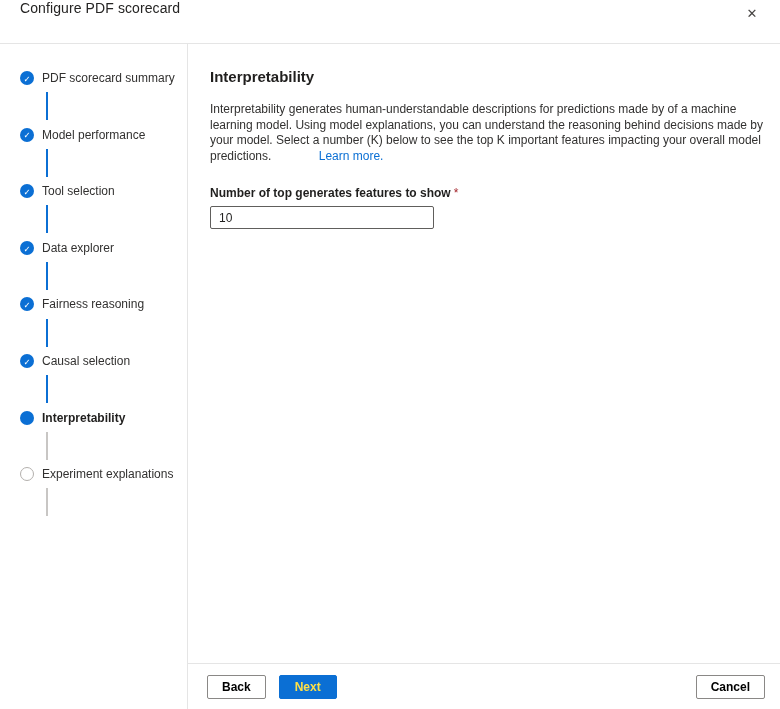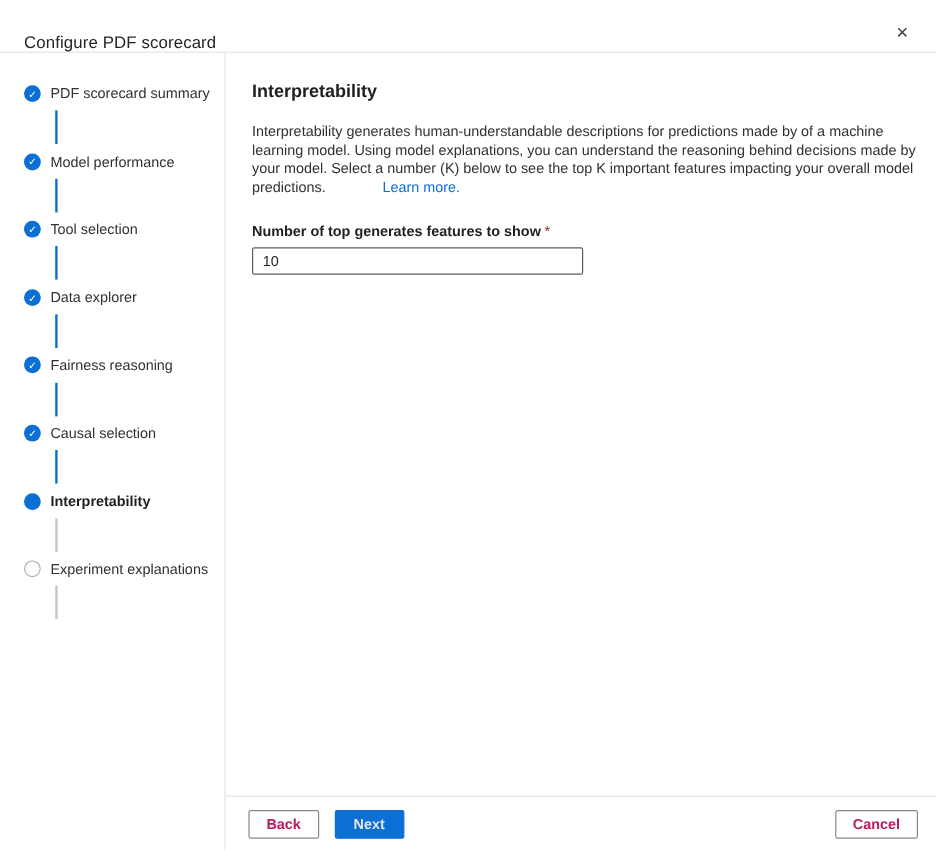--- a/index.html
+++ b/index.html
@@ -9,21 +9,21 @@
     background: #ffffff;
     color: #201f1e;
     overflow: hidden;
   }
   .dialog { width: 780px; height: 709px; display: flex; flex-direction: column; background: #fff; }
 
   
   .header {
     height: 44px; flex: 0 0 44px;
     border-bottom: 1px solid #e5e5e5;
-    display: flex; align-items: flex-end;
+    display: flex; align-items: flex-start;
     padding: 0 14px 0 20px;
     position: relative;
   }
   .header-title { font-size: 14px; font-weight: 400; color: #252423; letter-spacing: .1px; }
   .close-btn {
     margin-left: auto;
     width: 28px; height: 28px;
     border: none; background: transparent;
     font-size: 13px; color: #484644;
     cursor: pointer; line-height: 28px; text-align: center;
@@ -67,21 +67,21 @@
     margin-top: 17px;
     font-size: 12px; line-height: 15.5px;
     color: #323130; max-width: 560px;
   }
   .learn-more { color: var(--link); text-decoration: none; cursor: pointer; padding-left: 44px; }
   .field-label { margin-top: 22px; font-size: 12px; font-weight: 600; color: #201f1e; }
   .required-marker { color: var(--required); margin-left: 3px; font-weight: 400; }
   .text-input {
     display: block;
     margin-top: 6px;
-    width: 276px; height: 23px;
+    width: 224px; height: 23px;
     border: 1px solid #605e5c; border-radius: 2px;
     padding: 0 8px;
     font-size: 12px; color: #201f1e;
     font-family: "Liberation Sans", "DejaVu Sans", sans-serif;
     outline: none;
   }
 
   
   .footer {
     flex: 0 0 46px;
@@ -89,22 +89,22 @@
     display: flex; align-items: center;
     padding: 0 15px 0 19px;
   }
   .btn {
     height: 24px; min-width: 58px;
     padding: 0 14px;
     font-size: 12px; font-weight: 600;
     font-family: "Liberation Sans", "DejaVu Sans", sans-serif;
     border-radius: 2px; cursor: pointer;
   }
-  .btn-secondary { background: #fff; border: 1px solid #8a8886; color: #be185d; }
-  .btn-primary { background: var(--primary); border: 1px solid var(--primary); color: #e5e5e5; margin-left: 13px; }
+  .btn-secondary { background: #fff; border: 1px solid #8a8886; color: #000000; }
+  .btn-primary { background: var(--primary); border: 1px solid var(--primary); color: #fde047; margin-left: 13px; }
   .btn-cancel { margin-left: auto; }
 </style>
 </head>
 <body>
 
 <div class="dialog">
 
   <div class="header">
     <span class="header-title">Configure PDF scorecard</span>
     <button class="close-btn">✕</button>

